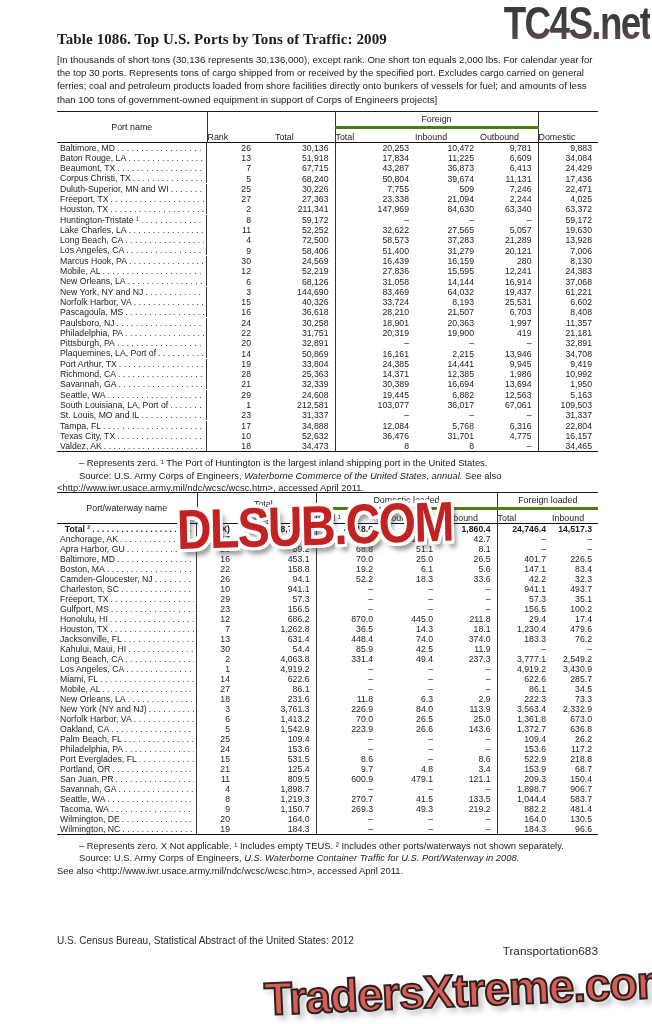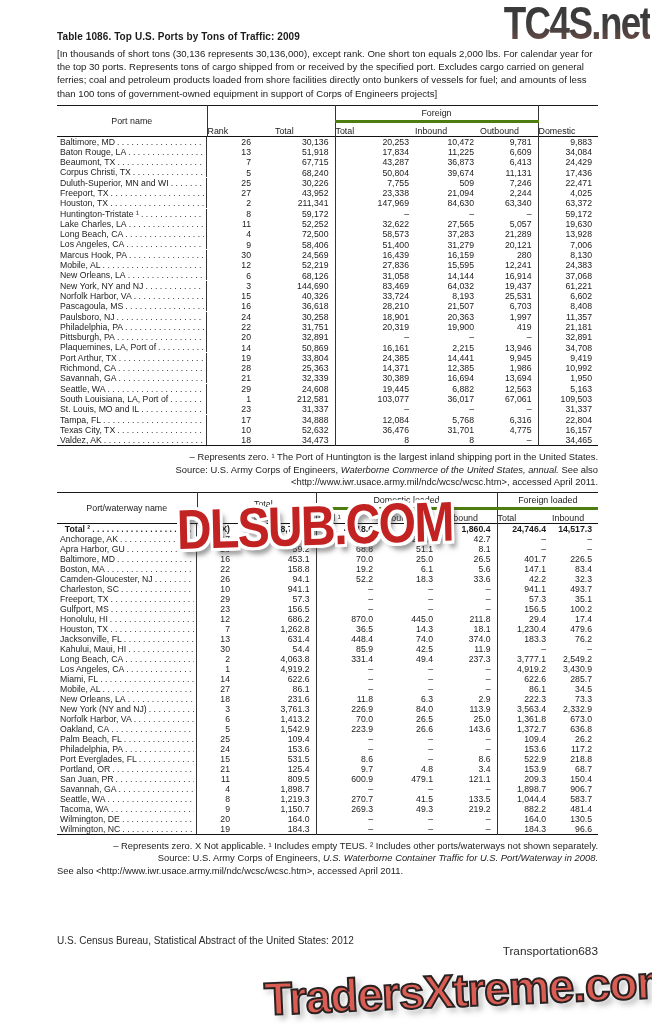--- a/index.html
+++ b/index.html
@@ -17,26 +17,26 @@
       -3px -3px 0 #fff, 3px -3px 0 #fff, -3px 3px 0 #fff, 3px 3px 0 #fff,
       -3px 0 0 #fff, 3px 0 0 #fff, 0 -3px 0 #fff, 0 3px 0 #fff,
       5px 7px 6px rgba(70,70,70,.6);}
   .wm-traders{position:absolute;top:972px;left:263px;font-size:46px;font-weight:900;letter-spacing:-1px;
     color:#da5d53;-webkit-text-stroke:2px #2a2222;transform:rotate(-2.5deg);transform-origin:left top;white-space:nowrap;
     text-shadow:0 0 4px #fff,0 0 8px #fff,4px 4px 6px rgba(120,120,120,.7);}
 
   
   .block{position:absolute;left:57px;width:541px;}
   .b1{top:31px;} .b2{top:492px;}
-  .tbl-title{font-family:Liberation Sans, sans-serif;font-weight:bold;font-size:10px;
+  .tbl-title{font-family:Liberation Serif, serif;font-weight:bold;font-size:15px;
              letter-spacing:.1px;margin:0 0 5px 0;}
   .tbl-note{font-size:9.6px;line-height:13.2px;margin:0 0 5px 0;color:#222;}
   .footnotes{font-size:9.4px;line-height:12.4px;margin-top:5px;color:#222;}
   .footnotes p{margin:0;}
-  .indent{text-indent:22px;text-align:right;}
+  .indent{text-indent:22px;}
   .ital{font-style:italic;}
 
   
   table{border-collapse:collapse;table-layout:fixed;width:541px;
         font-size:8.7px;color:#1b1b1b;border-top:1.5px solid #1a1a1a;}
   thead th{font-weight:normal;font-size:8.9px;padding:0;}
   thead{border-bottom:1.6px solid #111;}
   tbody{border-bottom:1.1px solid #111;}
   th.grp{text-align:center;vertical-align:middle;border-bottom:3px solid #4d7c0f;height:14px;}
   th.lbl-bottom{vertical-align:bottom;text-align:left;padding-right:6px;height:13px;}
@@ -159,21 +159,21 @@
             <td>509</td>
             <td>7,246</td>
             <td>22,471</td>
           </tr>
           <tr>
             <td>
               <span class="nm">Freeport, TX</span>
               <span class="dots"></span>
             </td>
             <td>27</td>
-            <td>43,952</td>
+            <td>27,363</td>
             <td>23,338</td>
             <td>21,094</td>
             <td>2,244</td>
             <td>4,025</td>
           </tr>
           <tr>
             <td>
               <span class="nm">Houston, TX</span>
               <span class="dots"></span>
             </td>

